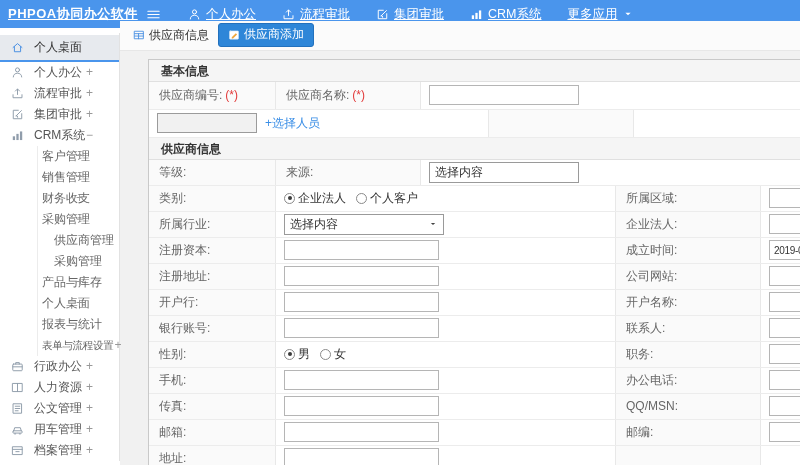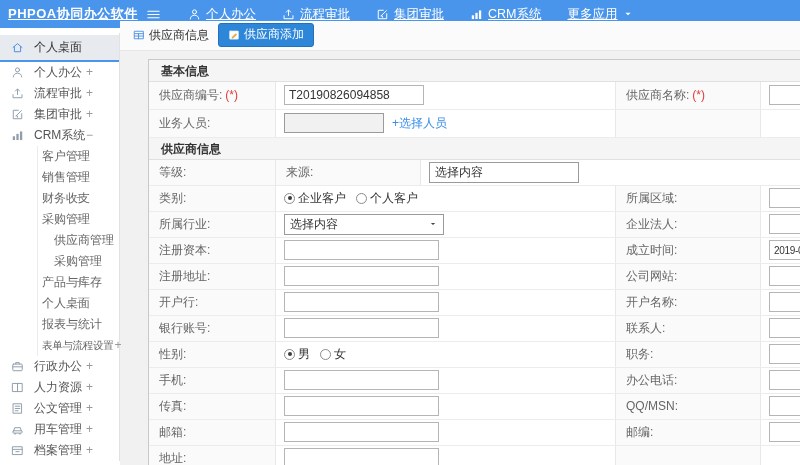--- a/index.html
+++ b/index.html
@@ -220,35 +220,29 @@
       </div>
     <div class="content">
       <div class="panel" id="form-panel">
           <div class="sec0">
             <div class="sec-title">基本信息</div>
             <div class="frow">
               <div class="cell lab lab1">
                 <span>供应商编号:</span>
                 <span class="req">(*)</span>
               </div>
-              <div class="cell fld1">
-                <input class="txt" type="text" value="T20190826094858" style="width: 140px;">
-              </div>
               <div class="cell lab lab2">
                 <span>供应商名称:</span>
                 <span class="req">(*)</span>
               </div>
               <div class="cell fld2">
                 <input class="txt" type="text" value="" style="width: 150px;">
               </div>
             </div>
             <div class="frow">
-              <div class="cell lab lab1">
-                <span>业务人员:</span>
-              </div>
               <div class="cell fld1">
                 <input class="txt picker" type="text" style="width: 100px;">
                 <span class="pick-link">+选择人员</span>
               </div>
               <div class="cell lab lab2"></div>
               <div class="cell fld2"></div>
             </div>
           </div>
           <div class="sec1">
             <div class="sec-title">供应商信息</div>
@@ -266,21 +260,21 @@
               </div>
             </div>
             <div class="frow">
               <div class="cell lab lab1">
                 <span>类别:</span>
               </div>
               <div class="cell fld1">
                 <div class="radio-group">
                   <span class="radio-opt">
                     <span class="rdot on"></span>
-                    <span>企业客户</span>
+                    <span>企业法人</span>
                   </span>
                   <span class="radio-opt">
                     <span class="rdot"></span>
                     <span>个人客户</span>
                   </span>
                 </div>
               </div>
               <div class="cell lab lab2">
                 <span>所属区域:</span>
               </div>

